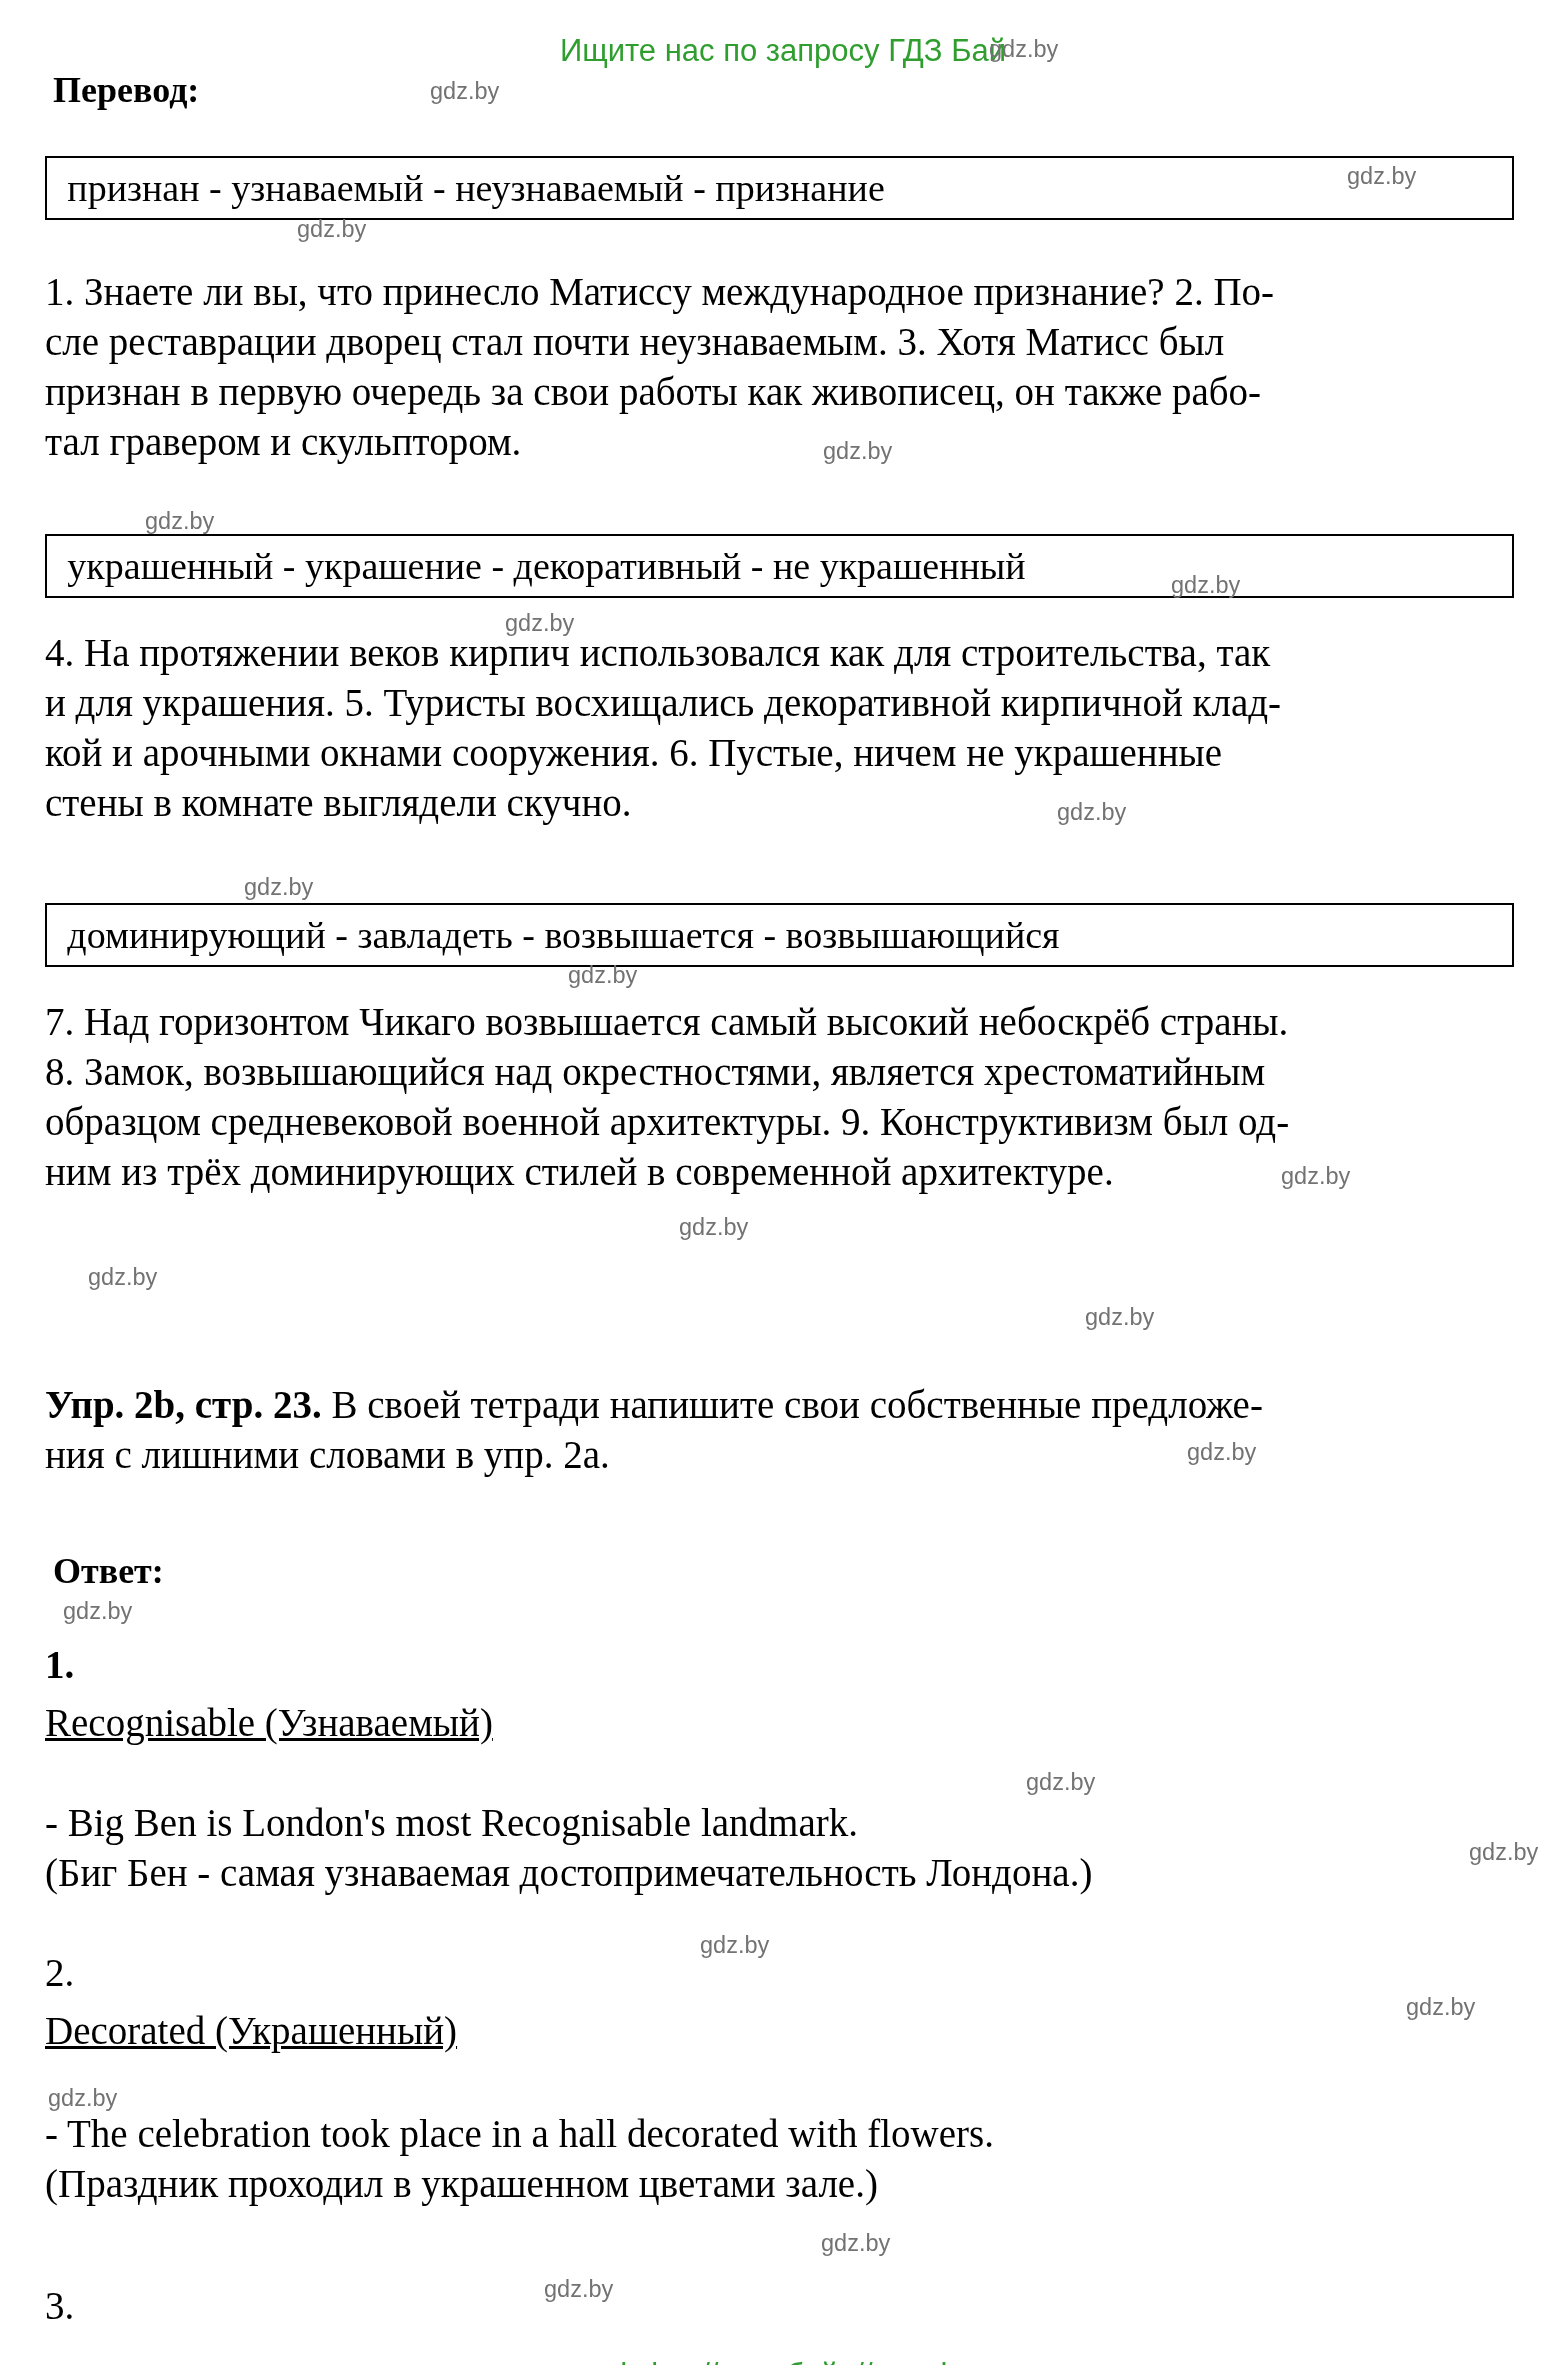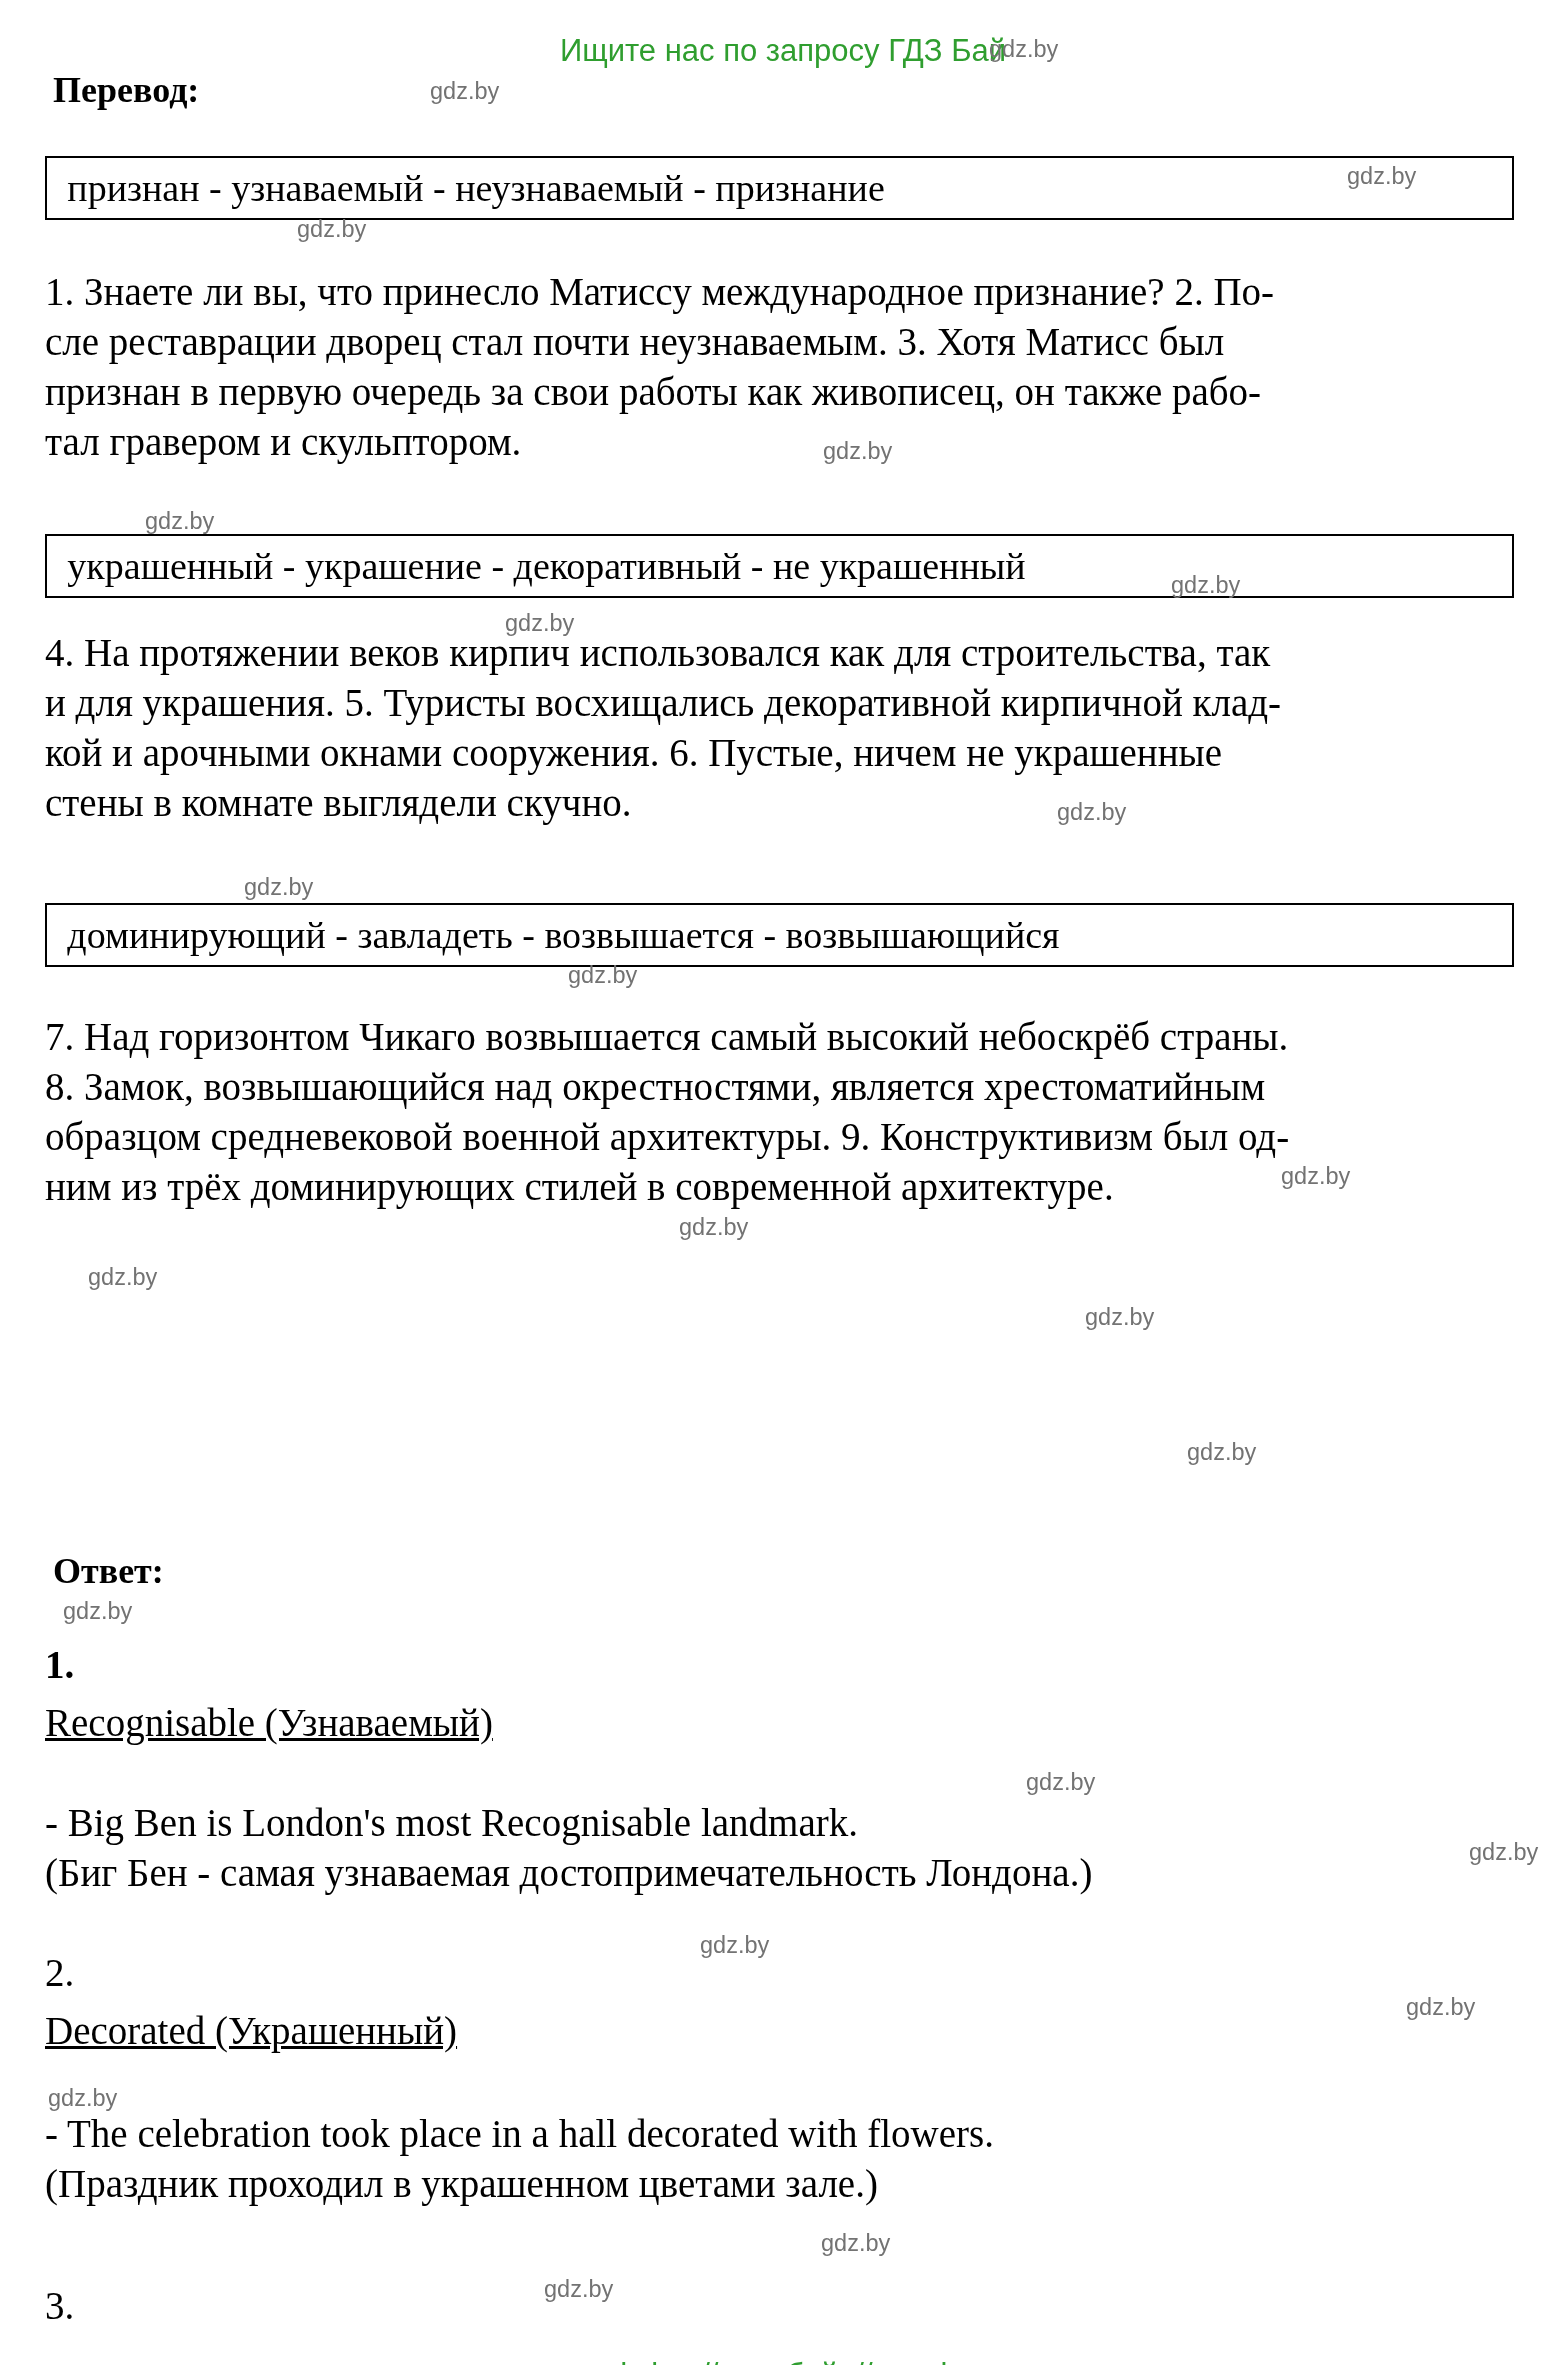--- a/index.html
+++ b/index.html
@@ -121,25 +121,27 @@
     <span>украшенный - украшение - декоративный - не украшенный</span>
   </div>
   <div class="para" style="top:628px;">4. На протяжении веков кирпич использовался как для строительства, так
 и для украшения. 5. Туристы восхищались декоративной кирпичной клад-
 кой и арочными окнами сооружения. 6. Пустые, ничем не украшенные
 стены в комнате выглядели скучно.</div>
 
   <div class="wordbox" style="top:903px;">
     <span>доминирующий - завладеть - возвышается - возвышающийся</span>
   </div>
-  <div class="para" style="top:997px;margin-top:15px;">7. Над горизонтом Чикаго возвышается самый высокий небоскрёб страны.
+  <div class="para" style="top:997px;">7. Над горизонтом Чикаго возвышается самый высокий небоскрёб страны.
 8. Замок, возвышающийся над окрестностями, является хрестоматийным
 образцом средневековой военной архитектуры. 9. Конструктивизм был од-
 ним из трёх доминирующих стилей в современной архитектуре.</div>
 
+  <div class="para" style="top:1380px;"><span class="bold">Упр. 2b, стр. 23.</span><span> В своей тетради напишите свои собственные предложе-
+ния с лишними словами в упр. 2а.</span></div>
 
   <h1 class="section-heading" style="top:1542px;">Ответ:</h1>
 
   <div class="ans-line bold" style="top:1641px;">1.</div>
   <div class="ans-line underlined" style="top:1699px;">Recognisable (Узнаваемый)</div>
   <div class="ans-line" style="top:1799px;">- Big Ben is London's most Recognisable landmark.</div>
   <div class="ans-line" style="top:1849px;">(Биг Бен - самая узнаваемая достопримечательность Лондона.)</div>
 
   <div class="ans-line" style="top:1949px;">2.</div>
   <div class="ans-line underlined" style="top:2007px;">Decorated (Украшенный)</div>

